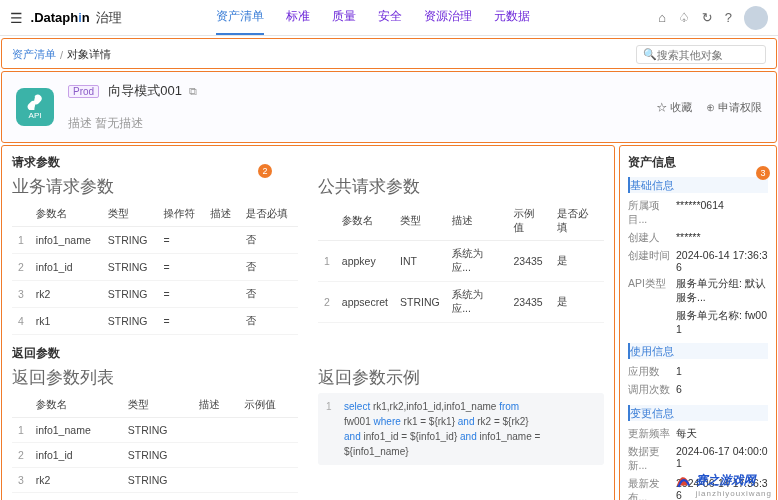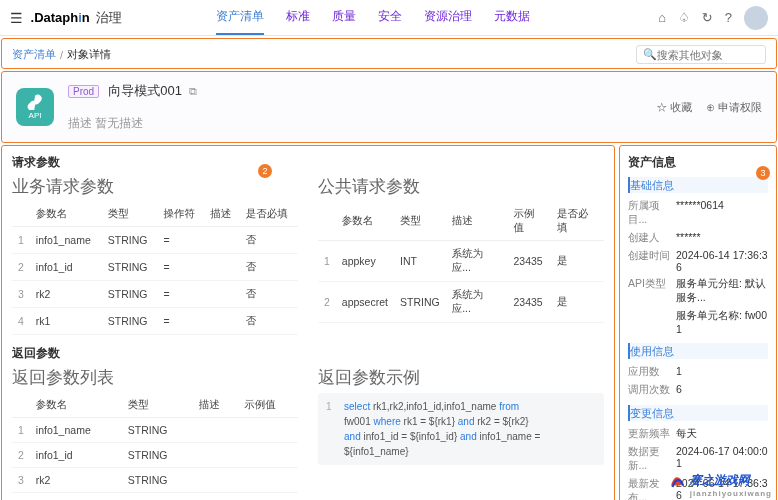--- a/index.html
+++ b/index.html
@@ -47,21 +47,21 @@
 .idx{color:#999;width:14px}
 .sec-gap{height:10px}
 .code-box{background:#f5f6f8;border-radius:3px;padding:6px 8px;font-family:Consolas,monospace;font-size:10px;line-height:1.5;color:#555}
 .code-box .ln{color:#aaa;display:inline-block;width:12px}
 .code-box .kw{color:#2a7de1}
 .info-hdr{font-size:11px;color:#3b7ed6;border-left:2px solid #3b7ed6;margin:6px 0 4px;background:#f2f7fd;line-height:16px}
 .info-row{display:flex;font-size:10.5px;padding:2px 0}
 .info-k{color:#888;width:48px;flex-shrink:0}
 .info-v{color:#333;word-break:break-all}
 .wm{position:absolute;bottom:2px;right:6px;display:flex;gap:4px;font-size:12px;color:#2255cc;font-style:italic;font-weight:bold}
-.wm-sub{font-size:8px;color:#999;font-style:normal;font-weight:bold;letter-spacing:1px}
+.wm-sub{font-size:8px;color:#999;font-style:normal;font-weight:normal;letter-spacing:1px}
 .wm svg{width:18px;height:18px}
 </style>
 </head>
 <body>
 
 <div class="topbar">
  <span class="menu-icon">☰</span>
  <span class="logo"><span class="d">.Dataph</span><span class="a">i</span><span class="d">n</span></span>
  <span class="product">治理</span>
  <div class="nav">

